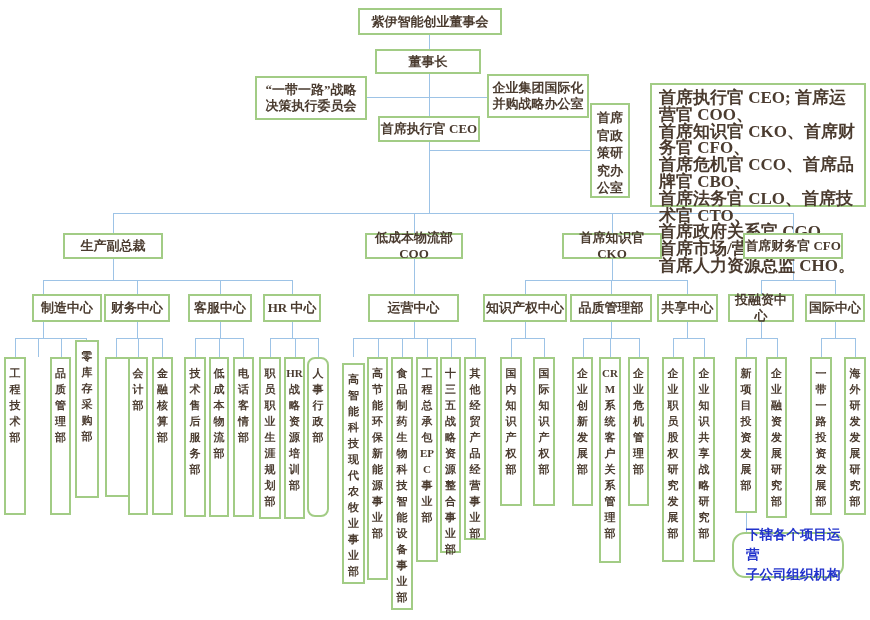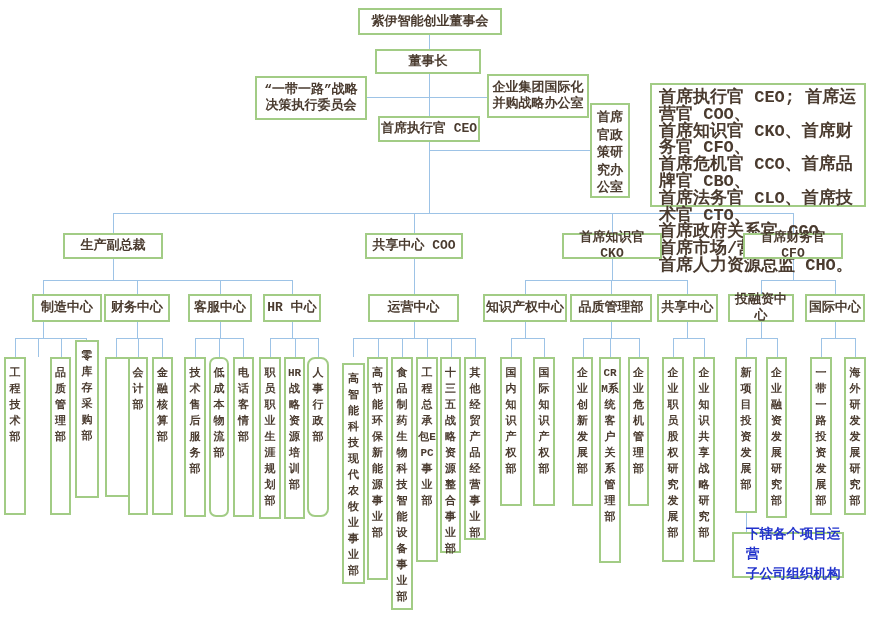--- a/index.html
+++ b/index.html
@@ -4,21 +4,21 @@
 <style>
   :root{
     --green:#a2cc85;
     --blue:#9dc3e6;
     --ink:#4a3b2f;
     --note:#2233cc;
   }
   html,body{margin:0;padding:0;background:#fff;}
   #canvas{
     position:relative;width:870px;height:620px;background:#ffffff;overflow:hidden;
-    font-family:Liberation Mono, monospace;font-weight:bold;color:var(--ink);
+    font-family:Liberation Serif, serif;font-weight:bold;color:var(--ink);
   }
   .node{position:absolute;box-sizing:border-box;border:2px solid var(--green);background:#fff;}
   .hbox{display:flex;align-items:center;justify-content:center;text-align:center;
         white-space:pre-line;line-height:16px;font-size:13px;}
   .vbox{word-break:break-all;text-align:center;line-height:16px;padding-top:6px;font-size:11px;}
   .wvbox{word-break:break-all;text-align:center;line-height:17.5px;padding-top:4px;font-size:13px;}
   .info{white-space:pre-line;line-height:16.8px;padding:5px 7px;font-size:17px;text-align:left;}
   .note{white-space:pre-line;display:flex;align-items:center;padding-left:12px;
         font-size:13.5px;line-height:20px;color:var(--note);}
   .line{position:absolute;background:var(--blue);}
@@ -113,41 +113,41 @@
     <div class="node hbox" style="left: 378px; top: 116px; width: 102px; height: 26px;">首席执行官 CEO</div>
     <div class="node wvbox" style="left: 590px; top: 103px; width: 40px; height: 95px;">首席官政策研究办公室</div>
     <div class="node info" style="left: 650px; top: 83px; width: 216px; height: 124px;">首席执行官 CEO; 首席运营官 COO、
 首席知识官 CKO、首席财务官 CFO、
 首席危机官 CCO、首席品牌官 CBO、
 首席法务官 CLO、首席技术官 CTO、
 首席政府关系官 CGO、
 首席市场/营销官 CMO、
 首席人力资源总监 CHO。</div>
     <div class="node hbox" style="left: 63px; top: 233px; width: 100px; height: 26px;">生产副总裁</div>
-    <div class="node hbox" style="left: 365px; top: 233px; width: 98px; height: 26px;">共享中心 COO</div>
+    <div class="node hbox" style="left: 365px; top: 233px; width: 98px; height: 26px;">低成本物流部 COO</div>
     <div class="node hbox" style="left: 562px; top: 233px; width: 100px; height: 26px;">首席知识官 CKO</div>
     <div class="node hbox" style="left: 743px; top: 233px; width: 100px; height: 26px;">首席财务官 CFO</div>
     <div class="node hbox" style="left: 8px; top: 294px; width: 70px; height: 28px; margin-left: 24px;">制造中心</div>
     <div class="node hbox" style="left: 104px; top: 294px; width: 66px; height: 28px;">财务中心</div>
     <div class="node hbox" style="left: 188px; top: 294px; width: 64px; height: 28px;">客服中心</div>
     <div class="node hbox" style="left: 263px; top: 294px; width: 58px; height: 28px;">HR 中心</div>
     <div class="node hbox" style="left: 483px; top: 294px; width: 84px; height: 28px;">知识产权中心</div>
     <div class="node hbox" style="left: 368px; top: 294px; width: 91px; height: 28px;">运营中心</div>
     <div class="node hbox" style="left: 570px; top: 294px; width: 82px; height: 28px;">品质管理部</div>
     <div class="node hbox" style="left: 657px; top: 294px; width: 61px; height: 28px;">共享中心</div>
     <div class="node hbox" style="left: 728px; top: 294px; width: 66px; height: 28px;">投融资中心</div>
     <div class="node hbox" style="left: 805px; top: 294px; width: 60px; height: 28px;">国际中心</div>
     <div class="node vbox" style="left: 4px; top: 357px; width: 22px; height: 158px;">工程技术部</div>
     <div class="node vbox" style="left: 50px; top: 357px; width: 21px; height: 158px;">品质管理部</div>
     <div class="node vbox" style="left: 75px; top: 340px; width: 24px; height: 158px;">零库存采购部</div>
     <div class="node vbox" style="left: 105px; top: 357px; width: 21px; height: 140px; padding-left: 24px;">出纳</div>
     <div class="node vbox" style="left: 128px; top: 357px; width: 20px; height: 158px;">会计部</div>
     <div class="node vbox" style="left: 152px; top: 357px; width: 21px; height: 158px;">金融核算部</div>
     <div class="node vbox" style="left: 184px; top: 357px; width: 22px; height: 160px;">技术售后服务部</div>
-    <div class="node vbox" style="left: 209px; top: 357px; width: 20px; height: 160px; border-radius: 7px;">低成本物流部</div>
+    <div class="node vbox" style="left: 209px; top: 357px; width: 20px; height: 160px;">低成本物流部</div>
     <div class="node vbox" style="left: 233px; top: 357px; width: 21px; height: 160px;">电话客情部</div>
     <div class="node vbox" style="left: 259px; top: 357px; width: 22px; height: 162px;">职员职业生涯规划部</div>
     <div class="node vbox" style="left: 284px; top: 357px; width: 21px; height: 162px;">HR战略资源培训部</div>
     <div class="node vbox" style="left: 307px; top: 357px; width: 22px; height: 160px; border-radius: 8px;">人事行政部</div>
     <div class="node vbox" style="left: 342px; top: 357px; width: 23px; height: 221px; margin-top: 6px;">高智能科技现代农牧业事业部</div>
     <div class="node vbox" style="left: 367px; top: 357px; width: 21px; height: 223px;">高节能环保新能源事业部</div>
     <div class="node vbox" style="left: 391px; top: 357px; width: 22px; height: 253px;">食品制药生物科技智能设备事业部</div>
     <div class="node vbox" style="left: 416px; top: 357px; width: 22px; height: 205px;">工程总承包EPC事业部</div>
     <div class="node vbox" style="left: 440px; top: 357px; width: 21px; height: 196px;">十三五战略资源整合事业部</div>
     <div class="node vbox" style="left: 464px; top: 357px; width: 22px; height: 183px;">其他经贸产品经营事业部</div>
@@ -155,15 +155,15 @@
     <div class="node vbox" style="left: 533px; top: 357px; width: 22px; height: 149px;">国际知识产权部</div>
     <div class="node vbox" style="left: 572px; top: 357px; width: 21px; height: 149px;">企业创新发展部</div>
     <div class="node vbox" style="left: 599px; top: 357px; width: 22px; height: 206px;">CRM系统客户关系管理部</div>
     <div class="node vbox" style="left: 628px; top: 357px; width: 21px; height: 149px;">企业危机管理部</div>
     <div class="node vbox" style="left: 662px; top: 357px; width: 22px; height: 205px;">企业职员股权研究发展部</div>
     <div class="node vbox" style="left: 693px; top: 357px; width: 22px; height: 205px;">企业知识共享战略研究部</div>
     <div class="node vbox" style="left: 735px; top: 357px; width: 22px; height: 156px;">新项目投资发展部</div>
     <div class="node vbox" style="left: 766px; top: 357px; width: 21px; height: 161px;">企业融资发展研究部</div>
     <div class="node vbox" style="left: 810px; top: 357px; width: 22px; height: 158px;">一带一路投资发展部</div>
     <div class="node vbox" style="left: 844px; top: 357px; width: 22px; height: 158px;">海外研发发展研究部</div>
-    <div class="node note" style="left: 732px; top: 532px; width: 112px; height: 46px;">下辖各个项目运营
+    <div class="node note" style="left: 732px; top: 532px; width: 112px; height: 46px; border-radius: 13px;">下辖各个项目运营
 子公司组织机构</div>
   </div>
 
 </body></html>

